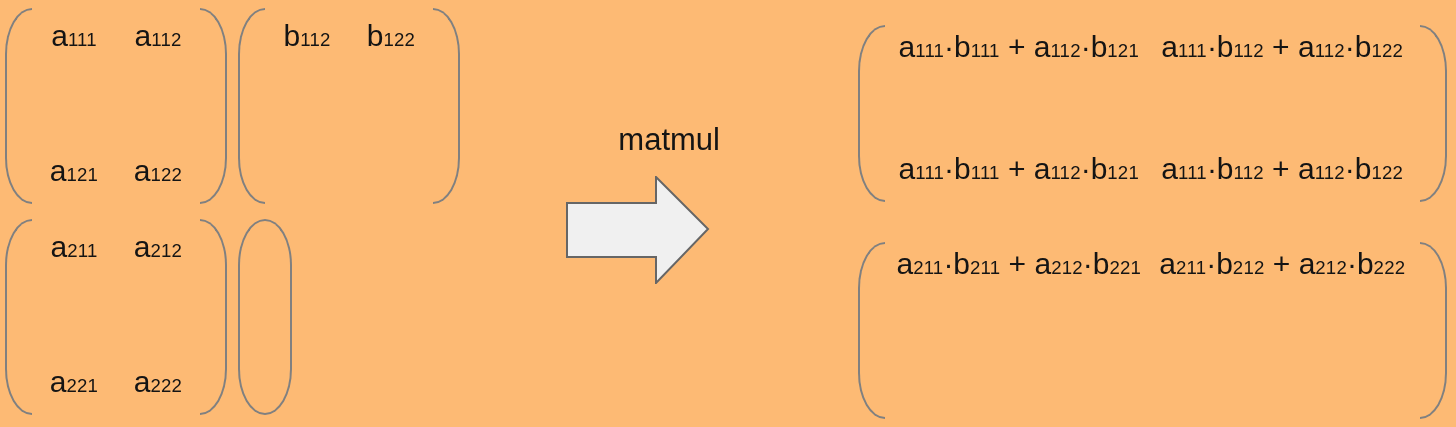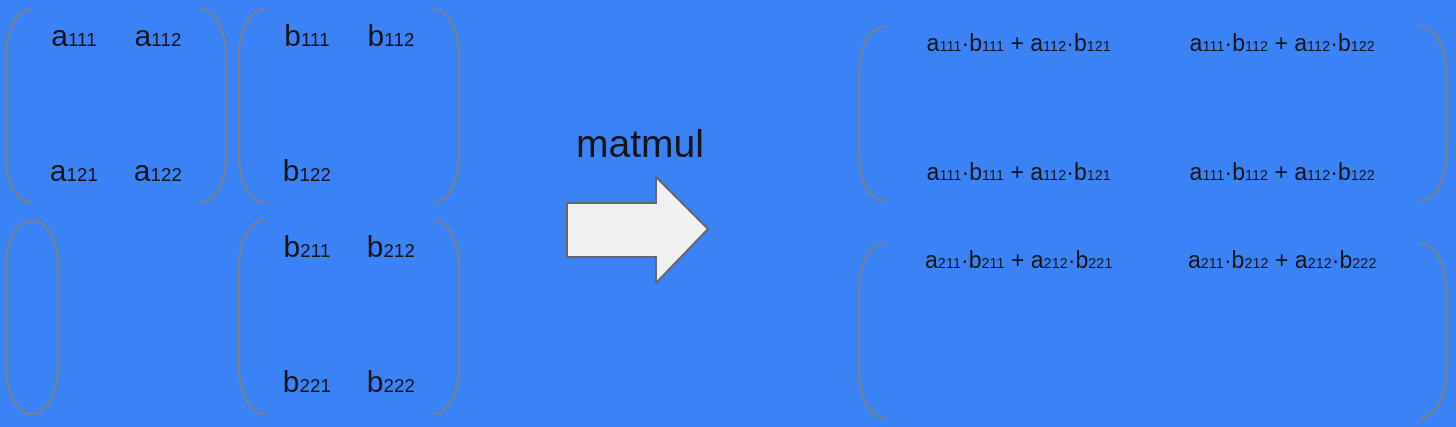--- a/index.html
+++ b/index.html
@@ -11,21 +11,21 @@
   * { box-sizing: border-box; margin: 0; padding: 0; }
   body {
     font-family: "Liberation Sans", sans-serif;
     background: #ffffff;
     color: var(--text);
   }
   .canvas {
     position: relative;
     width: 1456px;
     height: 427px;
-    background: #3b82f6;
+    background: #fdba74;
     overflow: hidden;
   }
 
   
   .matrix { display: flex; align-items: stretch; }
   .paren {
     flex: none;
     width: 27px;
     border: 2.5px solid var(--paren);
   }
@@ -62,25 +62,25 @@
     flex-direction: column;
     gap: 15px;
   }
   .batch-row { display: flex; gap: 11px; }
   .inputs .matrix { width: 222px; height: 196px; }
   .inputs .m-grid { padding: 11px 0 16px 0; font-size: 30px; }
 
   
   .op-label {
     position: absolute;
-    left: 576px;
+    left: 555px;
     top: 123px;
     width: 165px;
-    text-align: left;
-    font-size: 39px;
+    text-align: right;
+    font-size: 31px;
     line-height: 1.1;
   }
   .op-arrow {
     position: absolute;
     left: 565px;
     top: 176px;
     width: 145px;
     height: 108px;
   }
   .op-arrow polygon {
@@ -93,21 +93,21 @@
   
   .outputs {
     position: absolute;
     left: 858px;
     top: 25px;
     display: flex;
     flex-direction: column;
     gap: 40px;
   }
   .outputs .matrix { width: 589px; height: 177px; }
-  .outputs .m-grid { padding: 5px 6px 16px 2px; font-size: 23px; }
+  .outputs .m-grid { padding: 5px 6px 16px 2px; font-size: 30px; }
 </style>
 </head>
 <body>
 
 <div class="canvas">
 
   <div class="inputs">
 
     <div class="batch-row">
       <div class="matrix">
@@ -116,41 +116,40 @@
           <span class="cell math">a<sub>111</sub></span>
           <span class="cell math">a<sub>112</sub></span>
           <span class="cell math">a<sub>121</sub></span>
           <span class="cell math">a<sub>122</sub></span>
         </div>
         <div class="paren paren-right"></div>
       </div>
       <div class="matrix">
         <div class="paren paren-left"></div>
         <div class="m-grid">
-          <span class="cell math">b<sub>111</sub></span>
           <span class="cell math">b<sub>112</sub></span>
           <span class="cell math">b<sub>122</sub></span>
         </div>
         <div class="paren paren-right"></div>
       </div>
     </div>
 
     <div class="batch-row">
       <div class="matrix">
         <div class="paren paren-left"></div>
+        <div class="m-grid">
+          <span class="cell math">a<sub>211</sub></span>
+          <span class="cell math">a<sub>212</sub></span>
+          <span class="cell math">a<sub>221</sub></span>
+          <span class="cell math">a<sub>222</sub></span>
+        </div>
         <div class="paren paren-right"></div>
       </div>
       <div class="matrix">
         <div class="paren paren-left"></div>
-        <div class="m-grid">
-          <span class="cell math">b<sub>211</sub></span>
-          <span class="cell math">b<sub>212</sub></span>
-          <span class="cell math">b<sub>221</sub></span>
-          <span class="cell math">b<sub>222</sub></span>
-        </div>
         <div class="paren paren-right"></div>
       </div>
     </div>
 
   </div>
 
   <div class="op-label">matmul</div>
   <svg class="op-arrow" viewBox="0 0 145 108" xmlns="http://www.w3.org/2000/svg" aria-hidden="true">
     <polygon points="2,27 91,27 91,1 143,53 91,107 91,81 2,81"></polygon>
   </svg>

